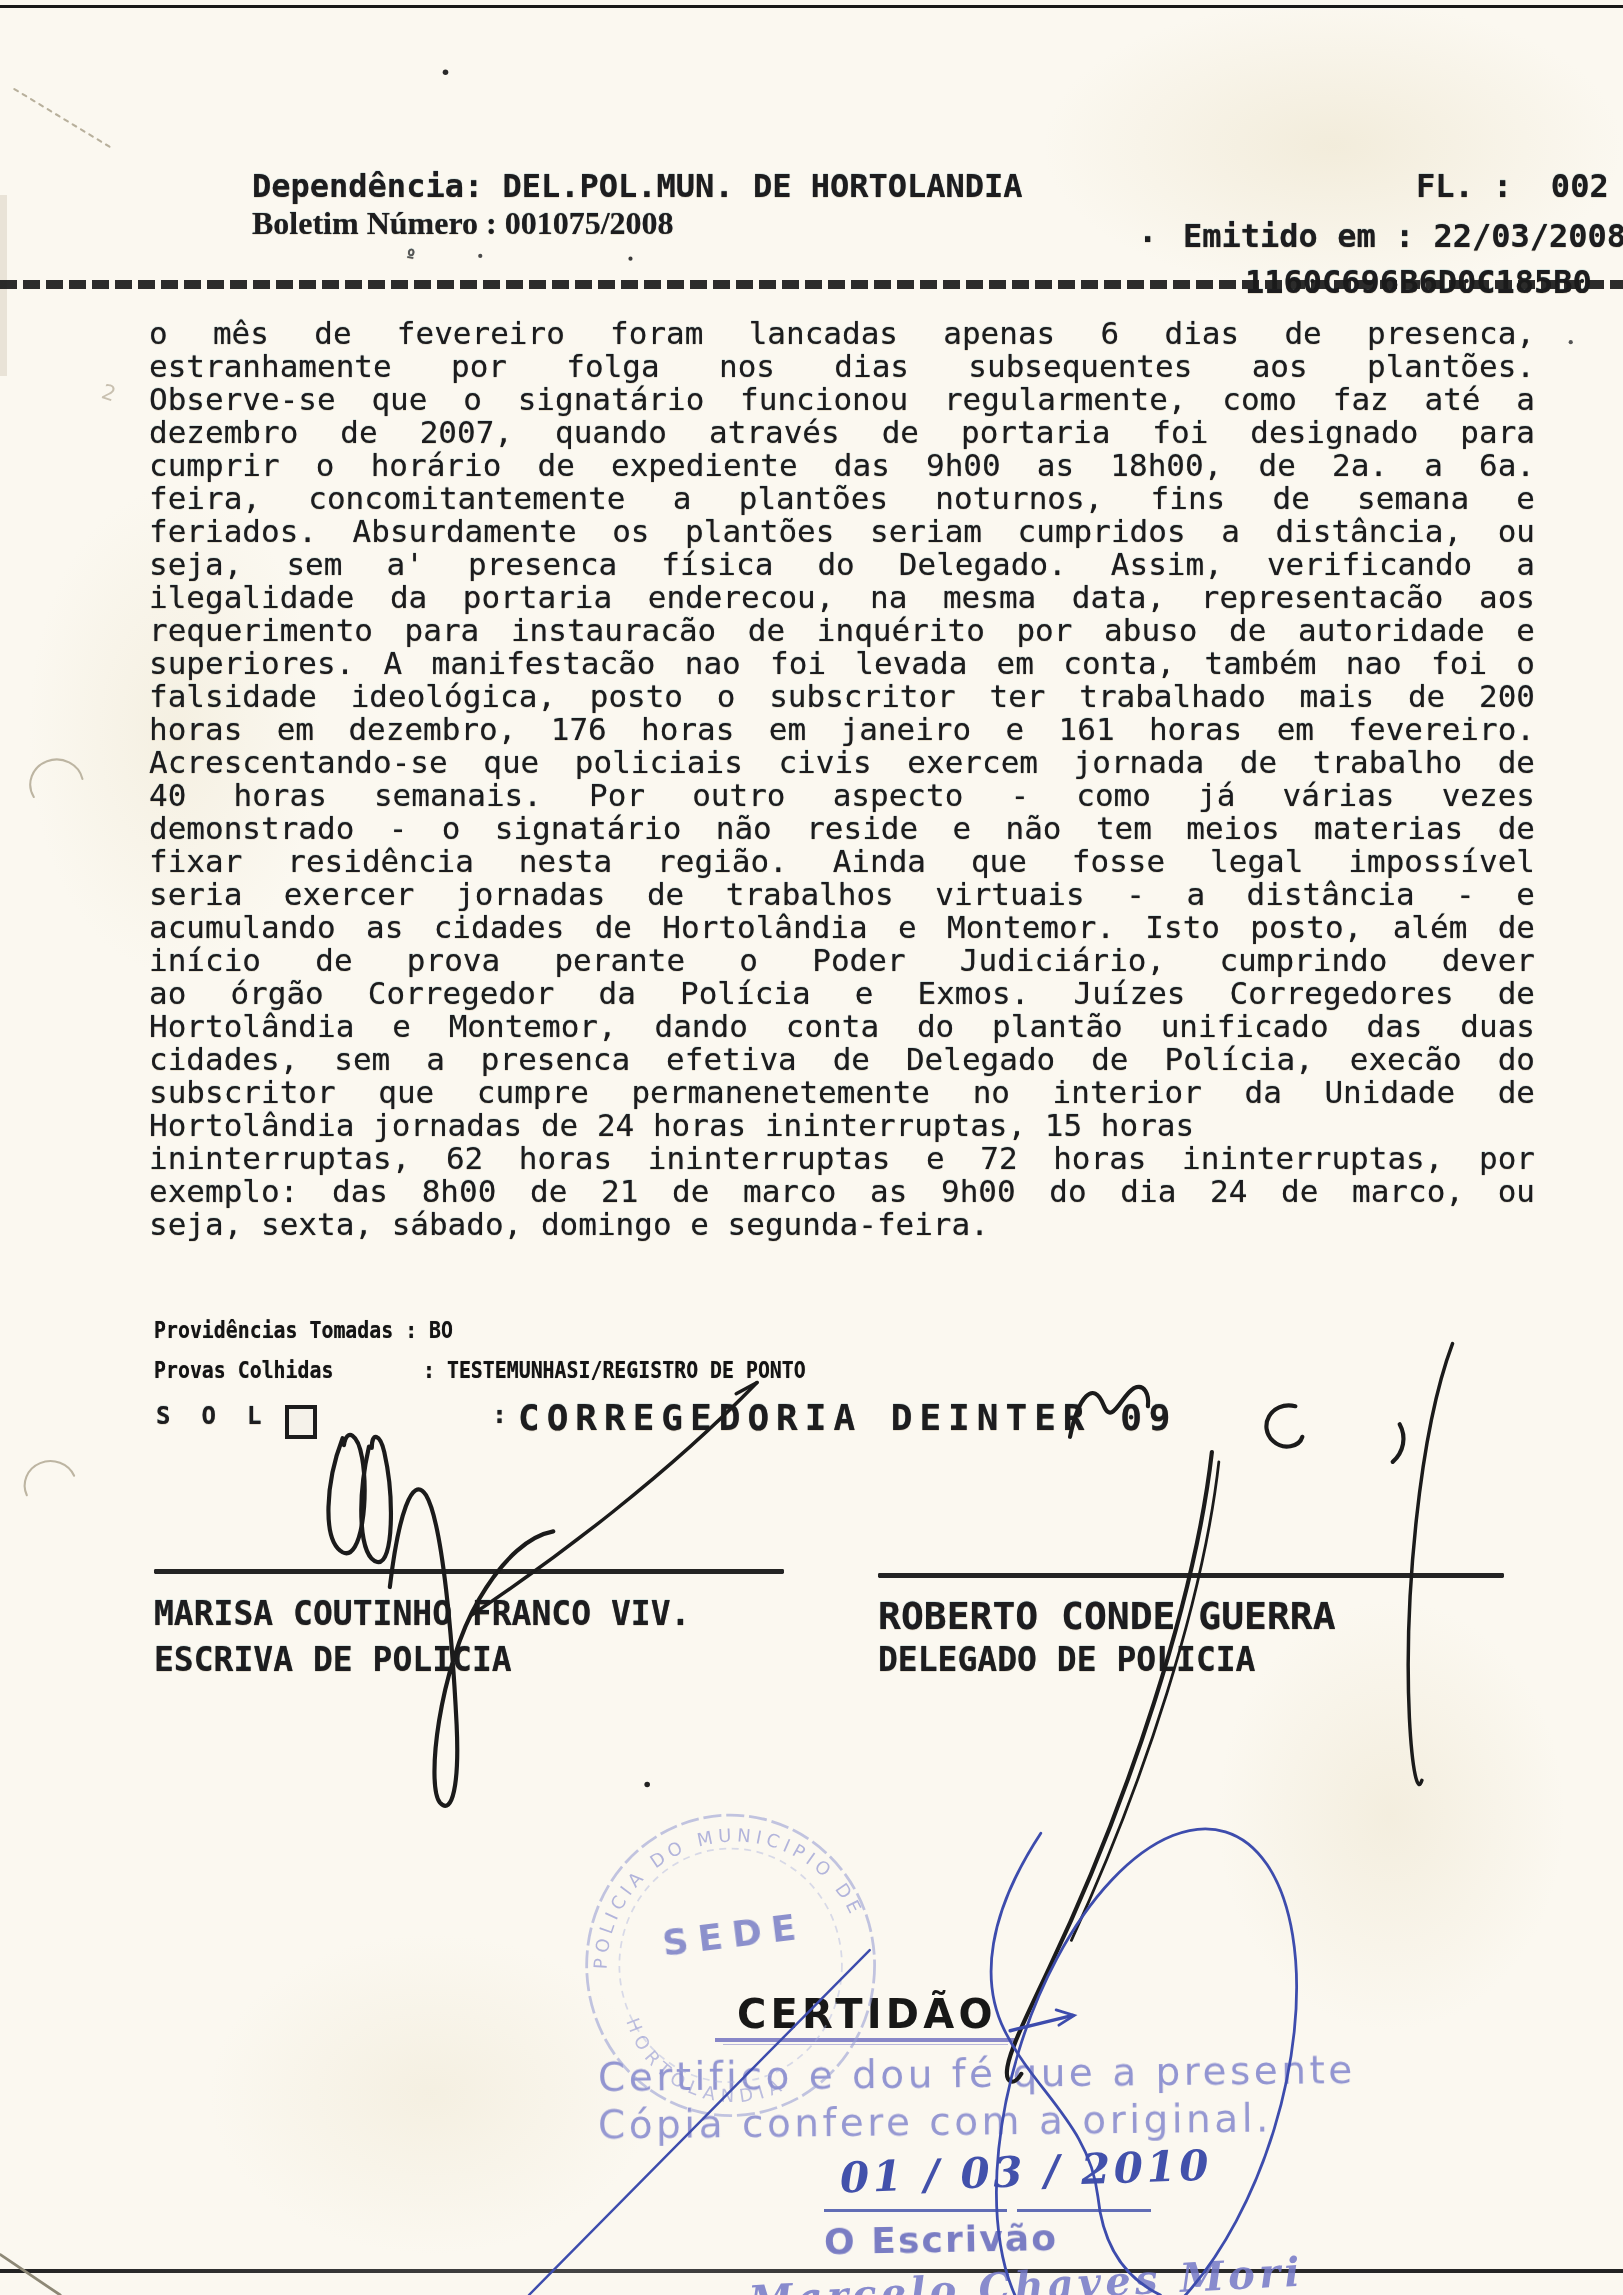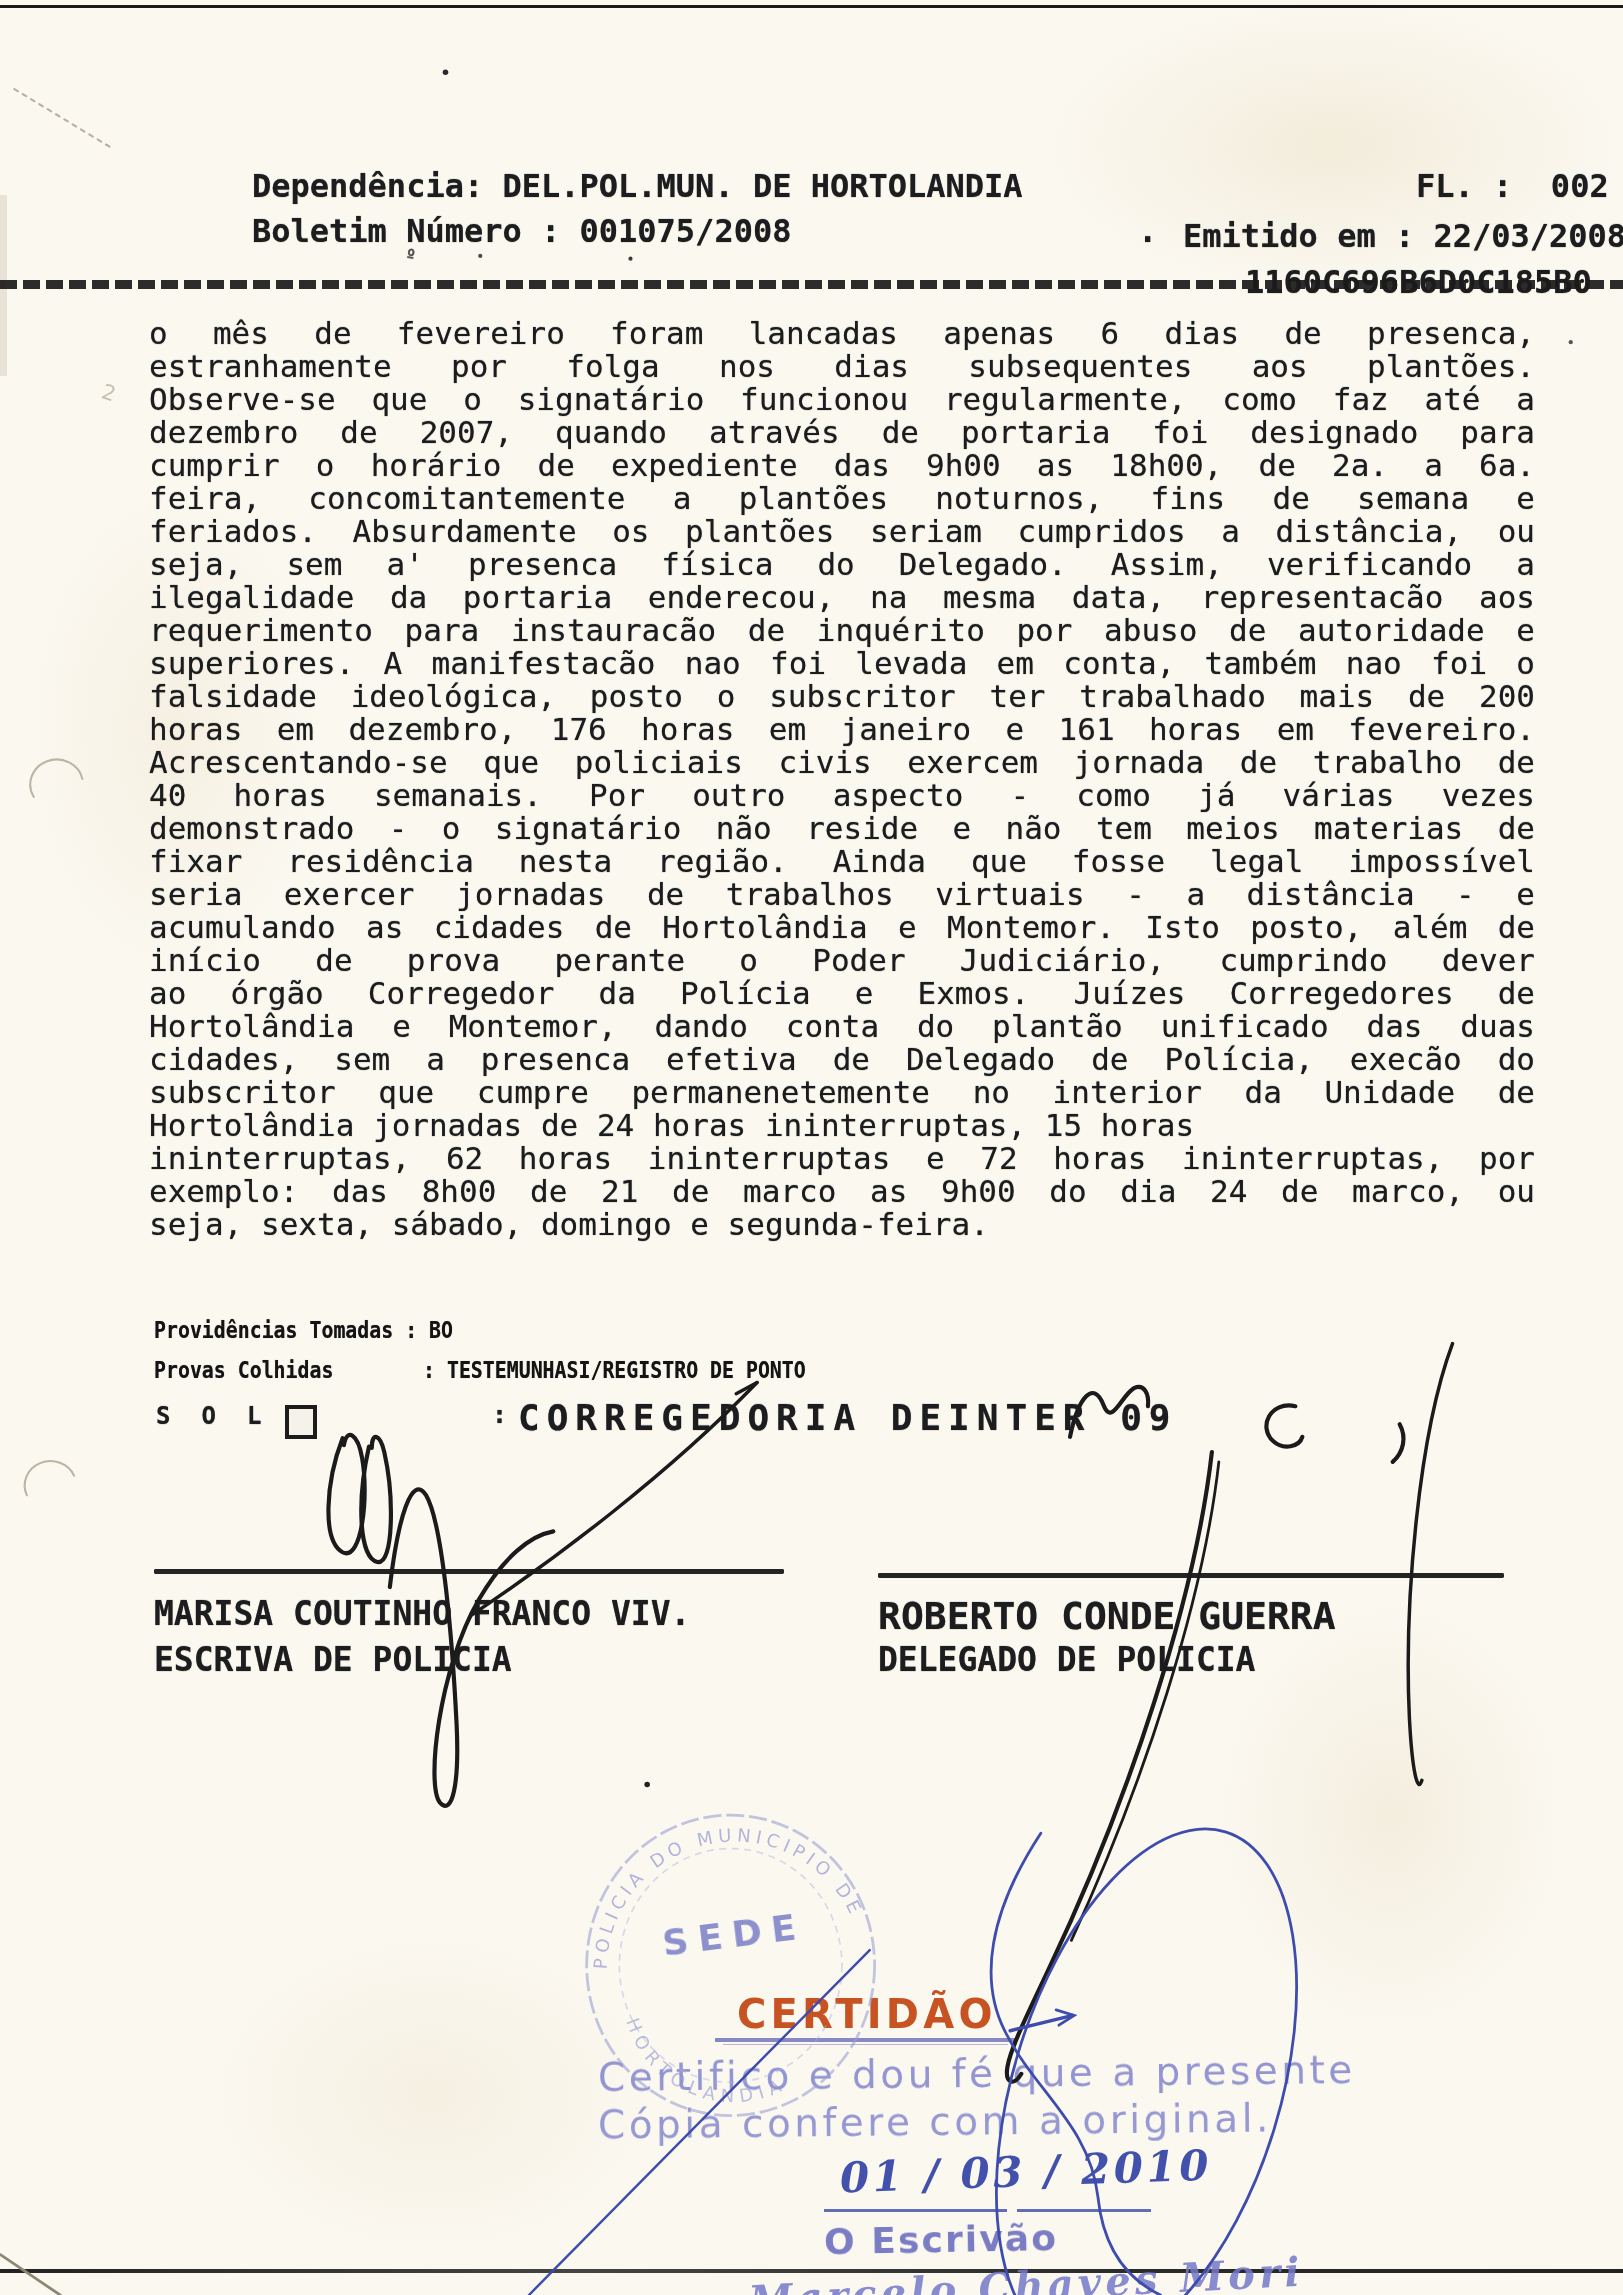--- a/index.html
+++ b/index.html
@@ -25,21 +25,21 @@
            opacity:.92;}
   .topline{position:absolute;left:0;top:4.9px;width:1624px;height:3.5px;background:#191919;}
   .rule{position:absolute;height:4.9px;background:#242424;border-radius:1.4px;}
   .botline{position:absolute;left:0;top:2269px;width:1624px;height:3.5px;
            background:linear-gradient(90deg,#222 0%,#444 35%,#2b2b2b 70%,#222 100%);}
   
   .stampT{position:absolute;font-family:"DejaVu Sans",sans-serif;pointer-events:none;}
   #sede{left:662px;top:1914px;font-size:36px;font-weight:700;letter-spacing:9.7px;
         color:#6d74c2;transform:rotate(-7deg);opacity:.78;filter:blur(0.3px);}
   #certidao{left:737px;top:1991px;font-size:40px;font-weight:700;letter-spacing:4.2px;
-            color:#c2410c;opacity:.9;filter:blur(0.2px);}
+            color:#000000;opacity:.9;filter:blur(0.2px);}
   .cert-underline{position:absolute;left:715px;top:2038px;width:301px;height:3.5px;background:#6c6abe;opacity:.8;}
   .cert-underline2{position:absolute;left:723px;top:2044px;width:285px;height:1.4px;background:#8d8cc9;opacity:.6;}
   #cert-line1{left:598px;top:2051px;font-size:39px;letter-spacing:3.5px;color:#8084cc;
               transform:rotate(-.6deg);opacity:.85;filter:blur(0.3px);}
   #cert-line2{left:598px;top:2099px;font-size:39px;letter-spacing:3.5px;color:#8084cc;
               transform:rotate(-.6deg);opacity:.82;filter:blur(0.3px);}
   #stamp-date{left:840px;top:2147px;font-family:"DejaVu Serif",serif;font-style:italic;
               font-size:42px;font-weight:700;letter-spacing:3.5px;color:#2f3fa4;
               transform:rotate(-2deg);opacity:.9;}
   .date-underline{position:absolute;top:2209px;height:2.8px;background:#3b4aa6;opacity:.8;}
@@ -58,21 +58,21 @@
 
 <div class="stain" style="left:1043px;top:0;width:580px;height:292px;background:radial-gradient(closest-side,rgba(226,214,180,.35),rgba(0,0,0,0));"></div>
 <div class="stain" style="left:28px;top:487px;width:292px;height:487px;background:radial-gradient(closest-side,rgba(228,218,188,.28),rgba(0,0,0,0));"></div>
 <div class="stain" style="left:1217px;top:1600px;width:348px;height:431px;background:radial-gradient(closest-side,rgba(226,214,182,.30),rgba(0,0,0,0));"></div>
 <div class="stain" style="left:209px;top:1934px;width:445px;height:320px;background:radial-gradient(closest-side,rgba(230,220,192,.30),rgba(0,0,0,0));"></div>
 <div class="stain" style="left:0;top:195px;width:7px;height:181px;background:#ddd6c6;opacity:.6;"></div>
 
 <div class="topline"></div>
 
 <div class="dm hdr" style="left:252px;top:167px;">Dependência: DEL.POL.MUN. DE HORTOLANDIA</div>
-<div class="dm hdr" style="left:252px;top:212px;">Boletim Número : 001075/2008</div>
+<div class="dm hdr" style="left:252px;top:204px;font-family:Liberation Serif, serif;">Boletim Número : 001075/2008</div>
 <div class="dm" style="left:405px;top:245px;font-size:18px;color:#555;transform:rotate(10deg);">º</div>
 <div class="dm hdr" style="left:1376px;top:167px;margin-left:40px;">FL. :  002</div>
 <div class="dm hdr" style="left:1138px;top:220px;">·</div>
 <div class="dm hdr" style="left:1183px;top:217px;">Emitido em : 22/03/2008</div>
 <div class="dm hdr" style="left:1245px;top:263px;">1160C696B6D0C185B0</div>
 
 <div class="divider"></div>
 
 <div id="body-text">
     <div class="bline just">o mês de fevereiro foram lancadas apenas 6 dias de presenca,</div>

